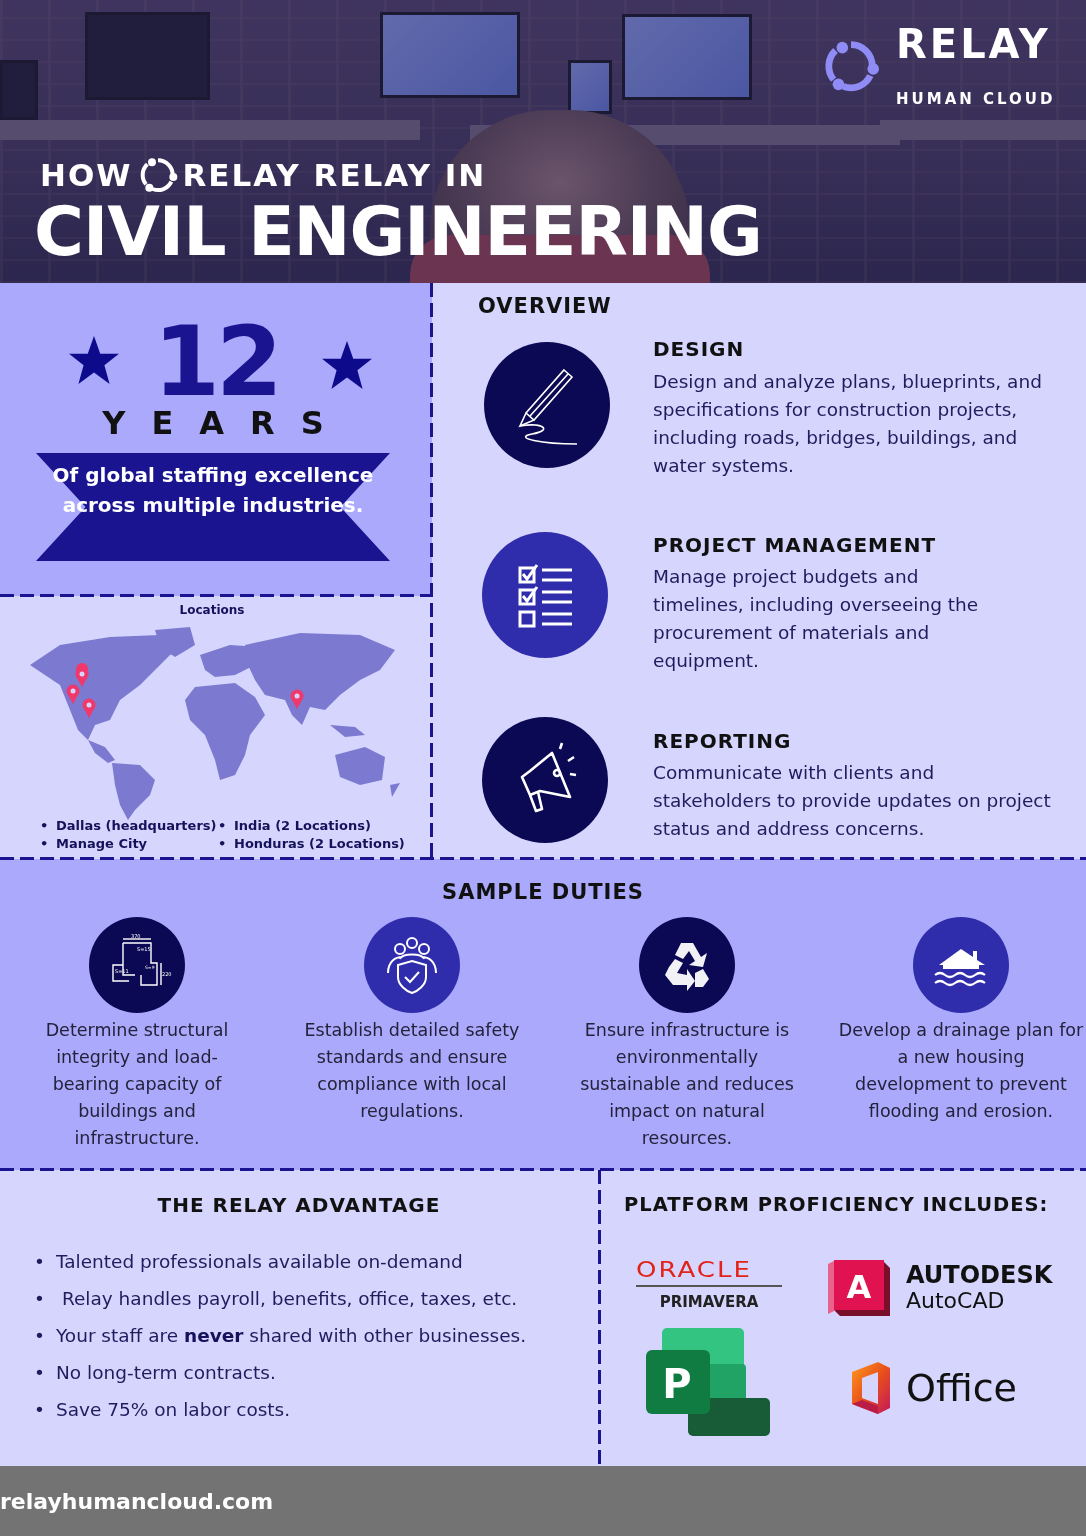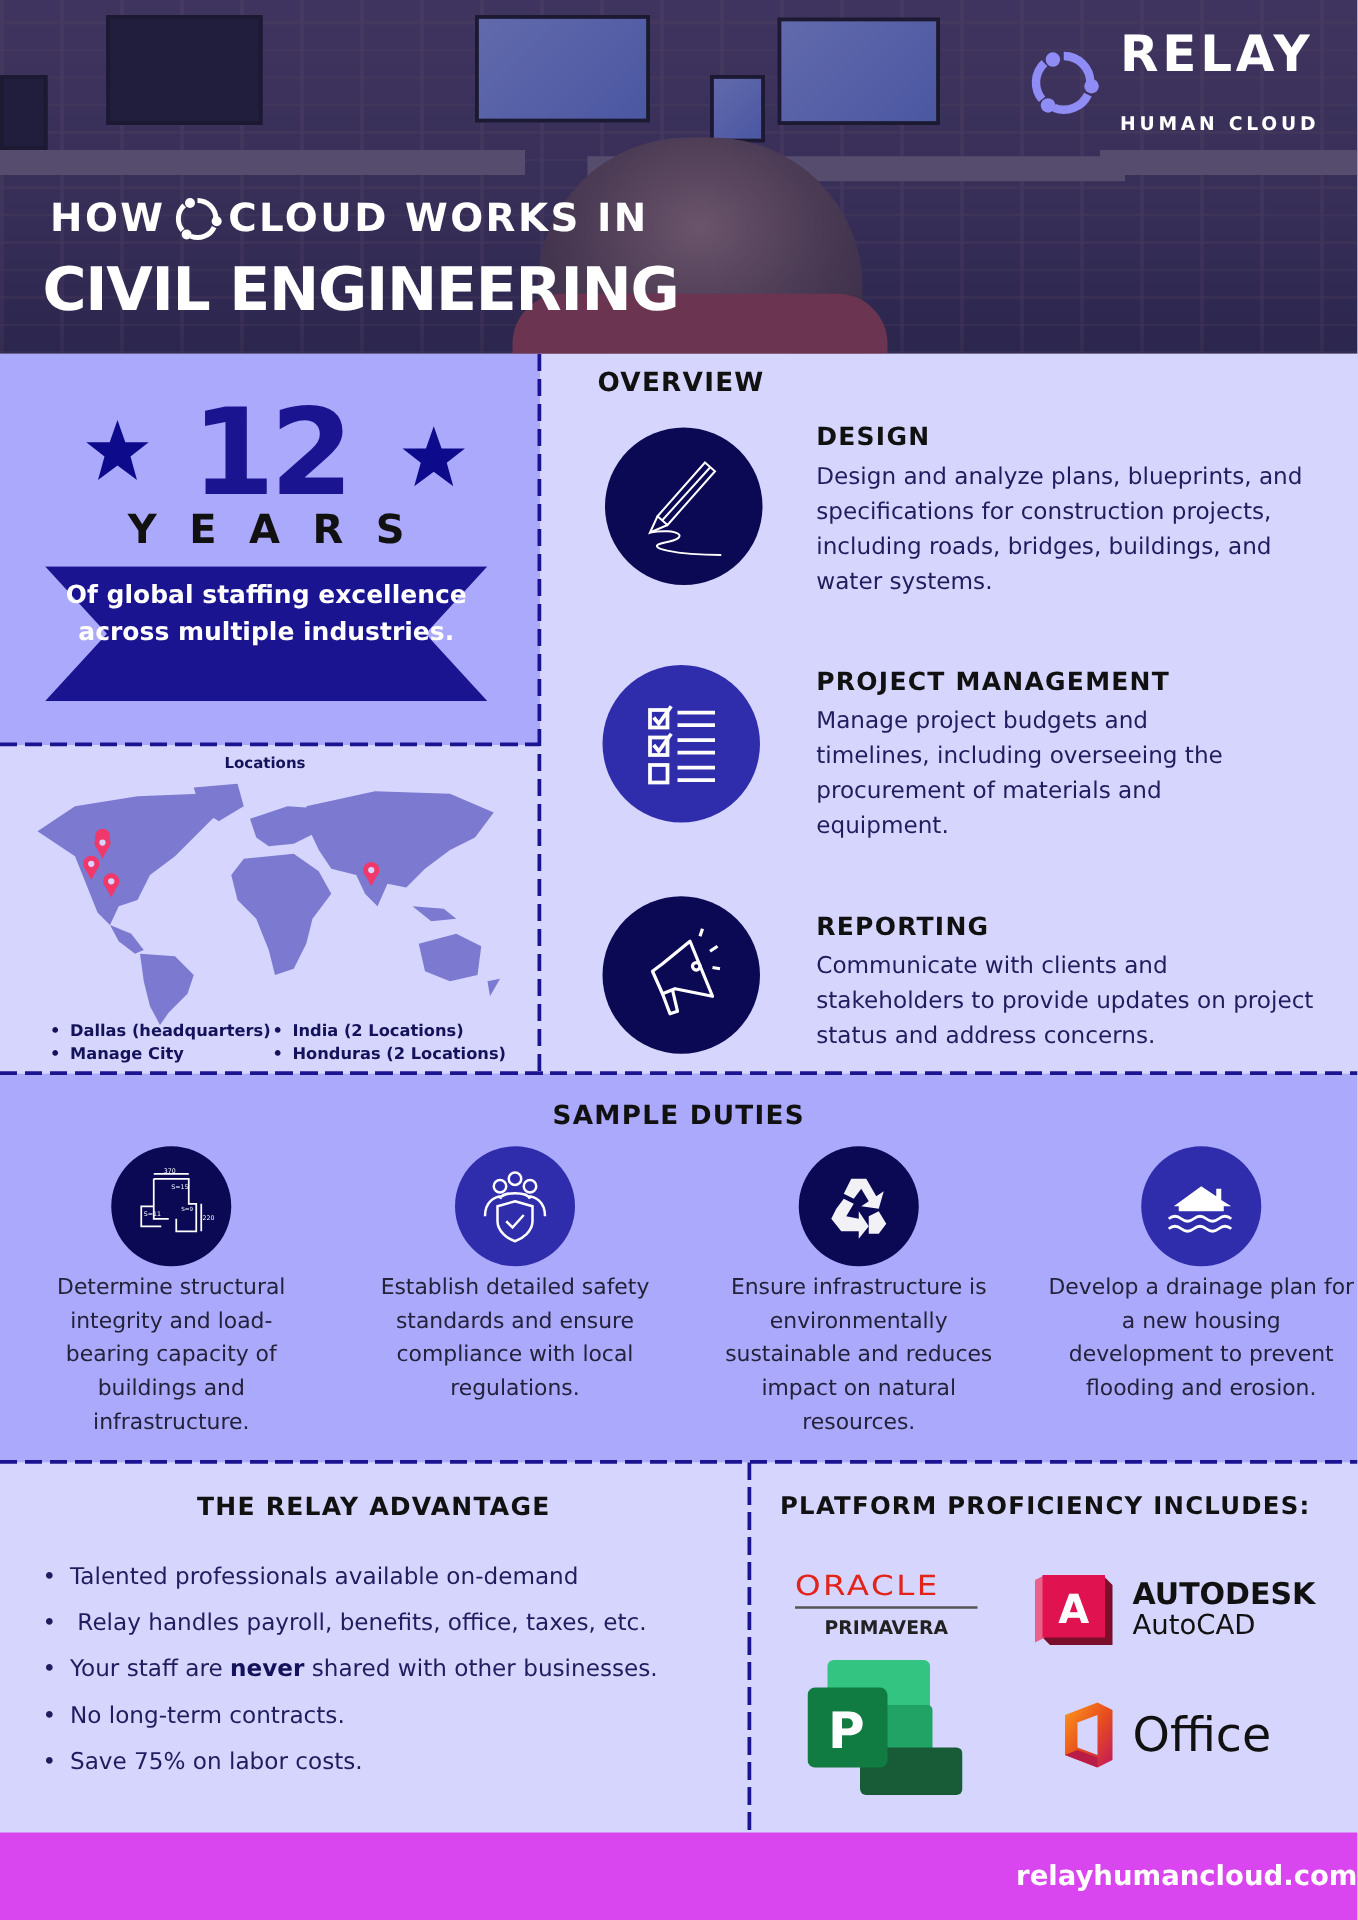--- a/index.html
+++ b/index.html
@@ -24,21 +24,21 @@
 
   .logo { position: absolute; left: 822px; top: 24px; display: flex; align-items: center; gap: 16px; }
   .logo .mark { width: 58px; height: 58px; }
   .logo .words { display: flex; flex-direction: column; color: #fff; gap: 23px; }
   .logo .w1 { font-family: "DejaVu Sans", sans-serif; font-weight: bold; font-size: 40px; letter-spacing: 3px; line-height: 40px; }
   .logo .w2 { font-family: "DejaVu Sans", sans-serif; font-weight: bold; font-size: 15px; letter-spacing: 3px; margin-top: 3px; }
 
   .hero-line1 { position: absolute; left: 40px; top: 155px; display: flex; align-items: center; gap: 5px; color: #fff;
     font-weight: bold; font-size: 31px; letter-spacing: 2px; }
   .hero-line1 svg { width: 40px; height: 40px; }
-  .hero-title { position: absolute; left: 34px; top: 192px; color: #fff; font-weight: bold; font-size: 48px; letter-spacing: -1px; line-height: 80px; font-family: "DejaVu Sans", sans-serif; }
+  .hero-title { position: absolute; left: 34px; top: 192px; color: #fff; font-weight: bold; font-size: 68px; letter-spacing: -1px; line-height: 80px; font-family: "DejaVu Sans", sans-serif; }
 
   
   .years-panel { position: absolute; left: 0; top: 283px; width: 432px; height: 313px; background: #aaa9fb; }
   .star { position: absolute; width: 52px; height: 52px; }
   .big12 { position: absolute; left: 0; width: 432px; top: 312px; text-align: center; font-size: 96px; font-weight: bold; color: #1a1491; line-height: 100px; letter-spacing: -4px; }
   .years-word { position: absolute; left: 0; width: 432px; top: 404px; text-align: center; font-size: 32px; font-weight: bold; color: #111; letter-spacing: 26px; padding-left: 20px; }
   .ribbon { position: absolute; left: 36px; top: 453px; width: 354px; height: 108px; background: #1a1491;
     clip-path: polygon(0 0, 100% 0, 86% 50%, 100% 100%, 0 100%, 14% 50%); }
   .ribbon-text { position: absolute; left: 36px; top: 460px; width: 354px; text-align: center; color: #fff; font-weight: bold; font-size: 20px; line-height: 30px; }
 
@@ -88,21 +88,21 @@
   .autodesk { position: absolute; left: 828px; top: 1258px; display: flex; align-items: center; gap: 14px; }
   .autodesk .ad-icon { width: 64px; height: 60px; position: relative; }
   .autodesk .ad-text .a1 { font-weight: bold; font-size: 24px; color: #111; line-height: 26px; }
   .autodesk .ad-text .a2 { font-size: 22px; color: #111; line-height: 26px; }
 
   .msproject { position: absolute; left: 646px; top: 1328px; width: 124px; height: 108px; }
   .office { position: absolute; left: 848px; top: 1360px; display: flex; align-items: center; gap: 14px; }
   .office .of-text { font-size: 38px; color: #111; font-family: "DejaVu Sans", sans-serif; }
 
   
-  .footer { position: absolute; left: 0; top: 1466px; width: 1086px; height: 70px; background: #d946ef; display: flex; align-items: center; justify-content: flex-end; }
+  .footer { position: absolute; left: 0; top: 1466px; width: 1086px; height: 70px; background: #737373; display: flex; align-items: center; justify-content: flex-start; }
   .footer span { color: #fff; font-weight: bold; font-size: 22px; }
 </style>
 </head>
 <body>
 
 <div class="hero">
   <div class="bricks"></div>
   <div class="desk" style="left:0;top:120px;width:420px;"></div>
   <div class="desk" style="left:470px;top:125px;width:430px;"></div>
   <div class="desk" style="left:880px;top:120px;width:206px;"></div>
@@ -133,21 +133,21 @@
   <div class="hero-line1">
     <span>HOW</span>
     <svg viewBox="0 0 60 60">
       <path d="M30 8 A22 22 0 0 1 52 30" fill="none" stroke="#fff" stroke-width="6"></path>
       <path d="M50 40 A22 22 0 0 1 22 51" fill="none" stroke="#fff" stroke-width="6"></path>
       <path d="M12 44 A22 22 0 0 1 14 14" fill="none" stroke="#fff" stroke-width="6"></path>
       <circle cx="21" cy="11" r="6" fill="#fff"></circle>
       <circle cx="53" cy="33" r="6" fill="#fff"></circle>
       <circle cx="17" cy="49" r="6" fill="#fff"></circle>
     </svg>
-    <span>CLOUD WORKS IN</span>
+    <span>RELAY RELAY IN</span>
   </div>
   <div class="hero-title">CIVIL ENGINEERING</div>
 </div>
 
 <div class="years-panel"></div>
 <svg class="star" style="left:68px;top:334px;" viewBox="0 0 50 50">
     <polygon points="25,2 31,19 49,19 35,30 40,48 25,37 10,48 15,30 1,19 19,19" fill="#0d0a8c"></polygon>
   </svg>
 <svg class="star" style="left:321px;top:339px;" viewBox="0 0 50 50">
     <polygon points="25,2 31,19 49,19 35,30 40,48 25,37 10,48 15,30 1,19 19,19" fill="#0d0a8c"></polygon>

